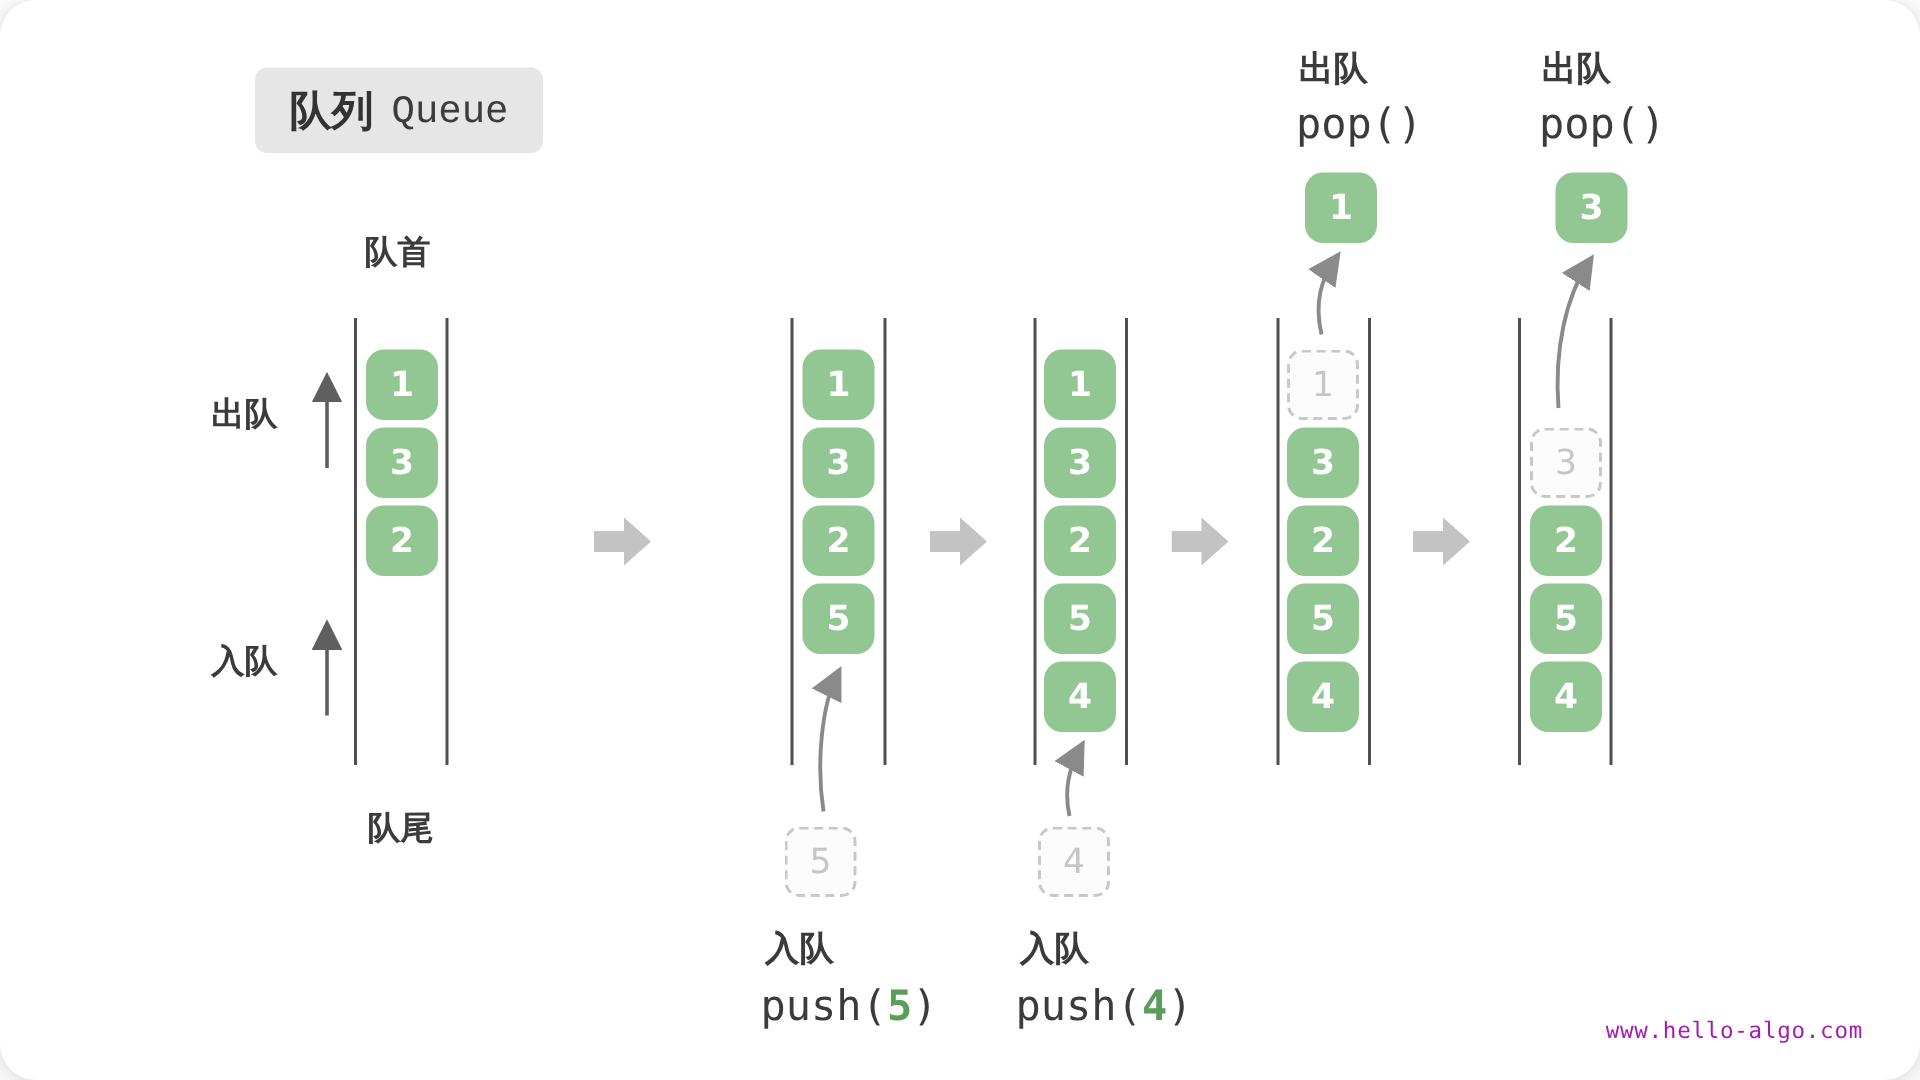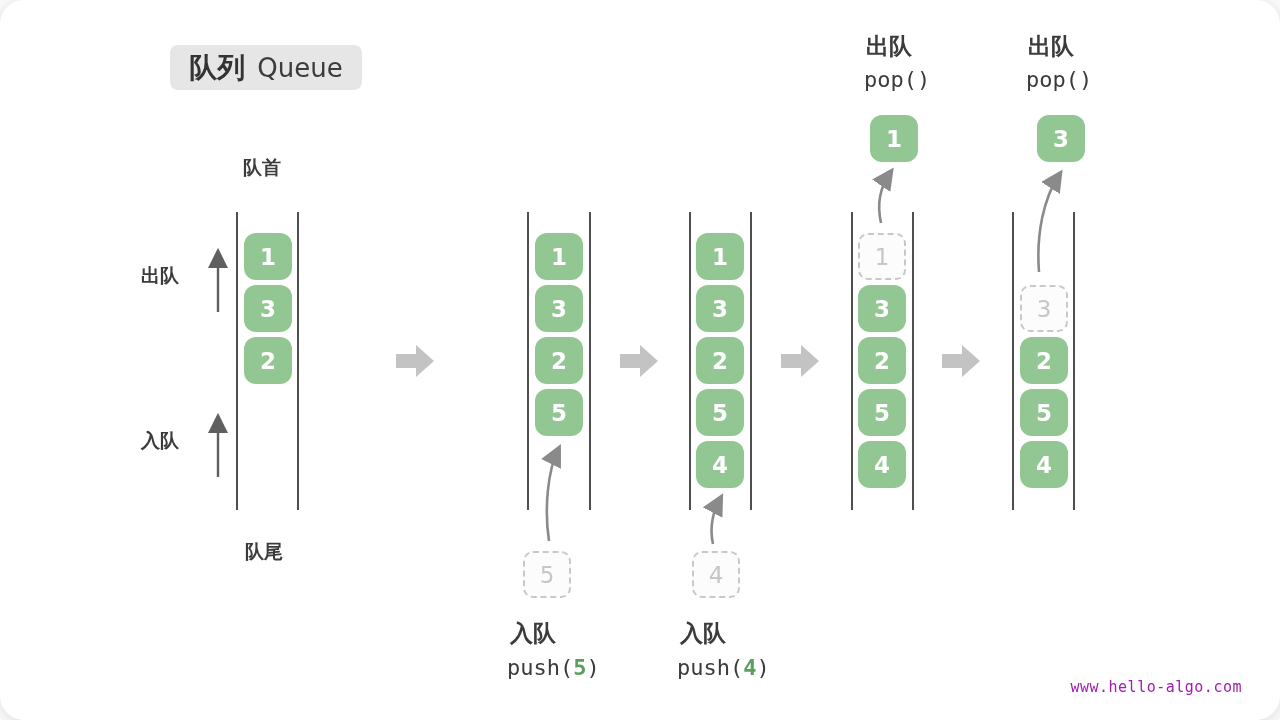--- a/index.html
+++ b/index.html
@@ -7,29 +7,29 @@
     position:relative;width:1280px;height:720px;background:#ffffff;
     border-radius:24px;box-shadow:0 2px 12px rgba(0,0,0,.12);
     overflow:hidden;
     font-family:"DejaVu Sans","Liberation Sans",sans-serif;
     color:#3b3b3b;
   }
   .mono{font-family:"DejaVu Sans Mono","Liberation Mono",monospace;}
 
   
   .title-chip{
-    position:absolute;left:170px;top:45px;width:192px;height:45px;
+    position:absolute;left:170px;top:45px;width:192px;height:57px;
     background:#e6e6e6;border-radius:8px;
-    display:flex;align-items:center;justify-content:center;gap:12px;
+    display:flex;align-items:center;justify-content:center;gap:12px;font-family:Liberation Mono, monospace;
   }
   .title-zh{font-size:28px;font-weight:700;color:#333;}
   .title-en{font-size:26px;font-weight:400;color:#3c3c3c;}
 
   
-  .zh-label{position:absolute;font-size:19px;font-weight:700;color:#3b3b3b;line-height:1;}
+  .zh-label{position:absolute;font-size:22px;font-weight:700;color:#3b3b3b;line-height:1;}
   .lbl-front{left:243px;top:158px;}
   .lbl-rear{left:245px;top:542px;}
   .lbl-dequeue{left:141px;top:266px;}
   .lbl-enqueue{left:141px;top:431px;}
 
   
   .vl{position:absolute;top:212px;height:298px;width:2px;background:#4f4f4f;}
 
   
   .cell{
@@ -44,21 +44,21 @@
   .cx1{left:244px}.cx2{left:535px}.cx3{left:696px}.cx4{left:858px}.cx5{left:1020px}
   .ry0{top:233px}.ry1{top:285px}.ry2{top:337px}.ry3{top:389px}.ry4{top:441px}
 
   .pending1{left:523px;top:551px;}
   .pending2{left:692px;top:551px;}
   .popped1{left:870px;top:115px;}
   .popped2{left:1037px;top:115px;}
 
   
   .op-zh{position:absolute;font-size:23px;font-weight:700;color:#3b3b3b;line-height:1;}
-  .op-code{position:absolute;font-size:22px;color:#3b3b3b;line-height:1;}
+  .op-code{position:absolute;font-size:28px;color:#3b3b3b;line-height:1;}
   .op-code .arg{color:#5a9e5c;font-weight:700;}
   .push1-zh{left:510px;top:622px;}
   .push1-code{left:507px;top:657px;}
   .push2-zh{left:680px;top:622px;}
   .push2-code{left:677px;top:657px;text-align:center;}
   .pop1-zh{left:866px;top:35px;}
   .pop1-code{left:864px;top:69px;}
   .pop2-zh{left:1028px;top:35px;}
   .pop2-code{left:1026px;top:69px;}
 

